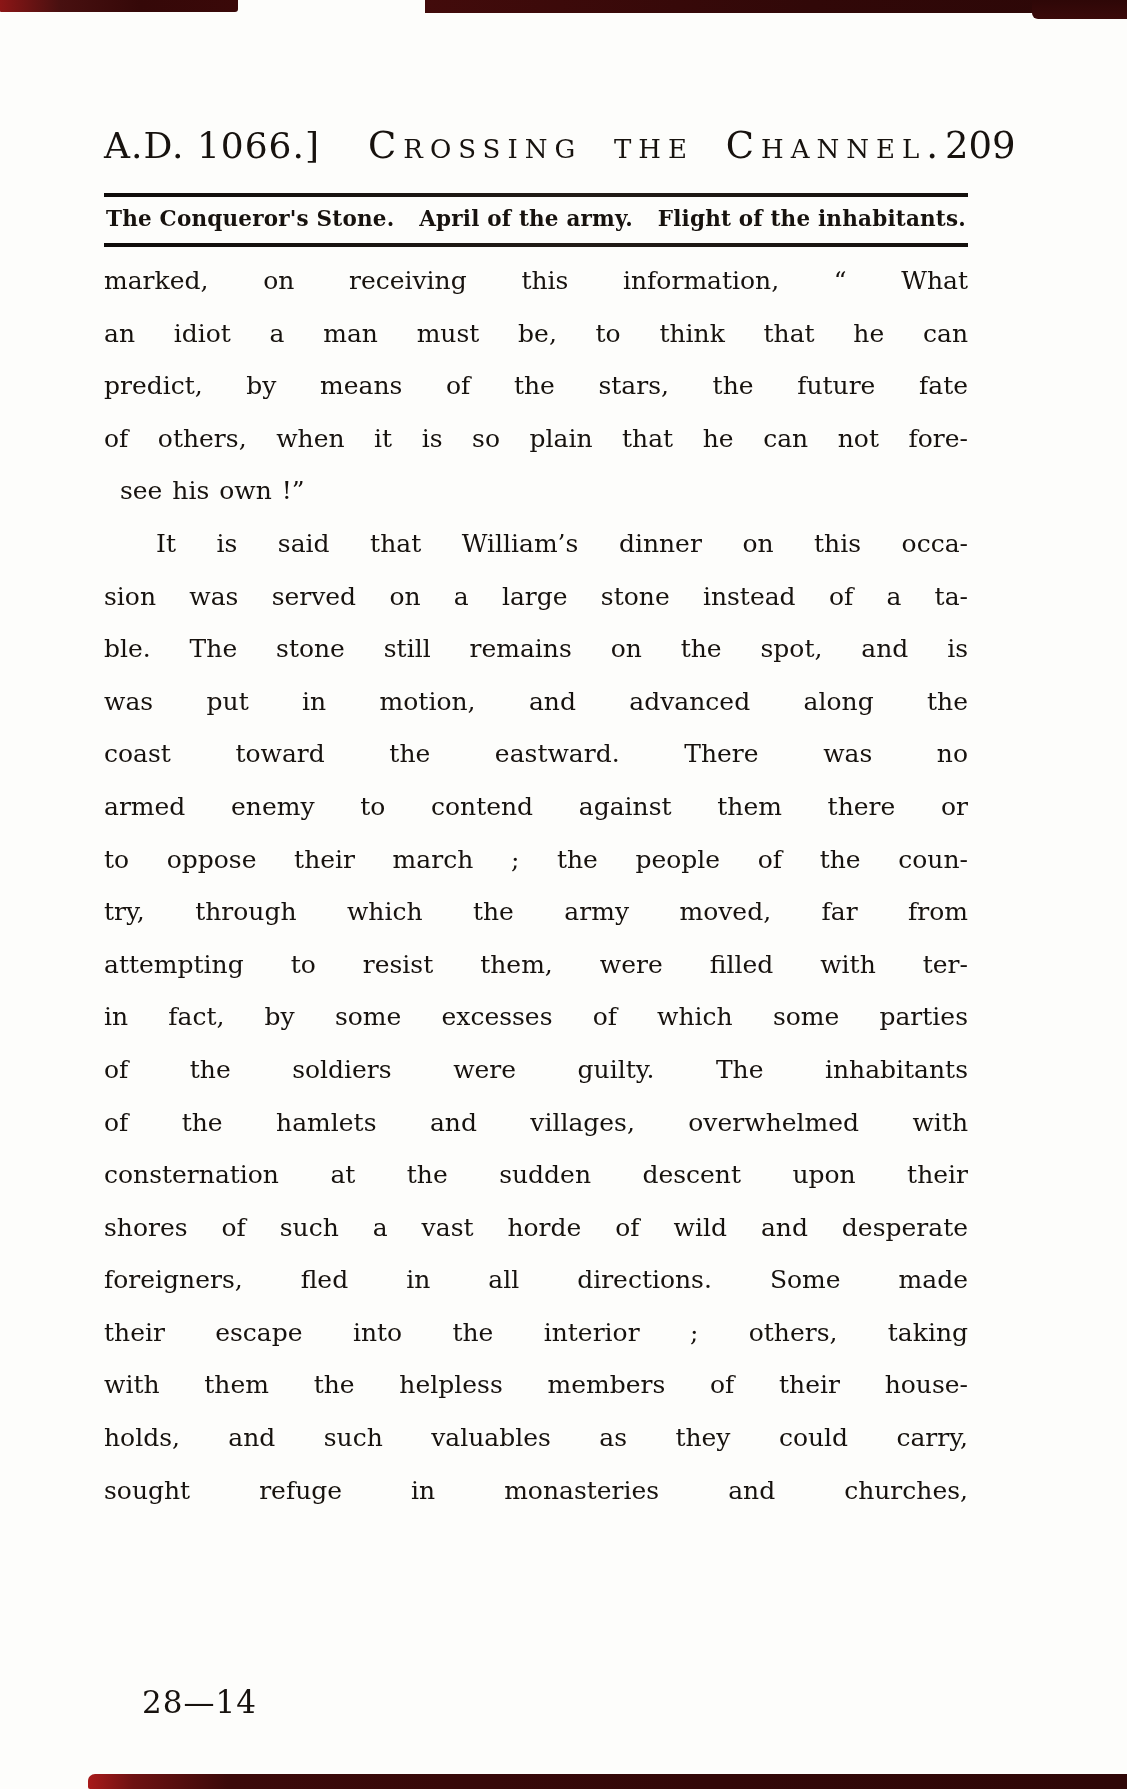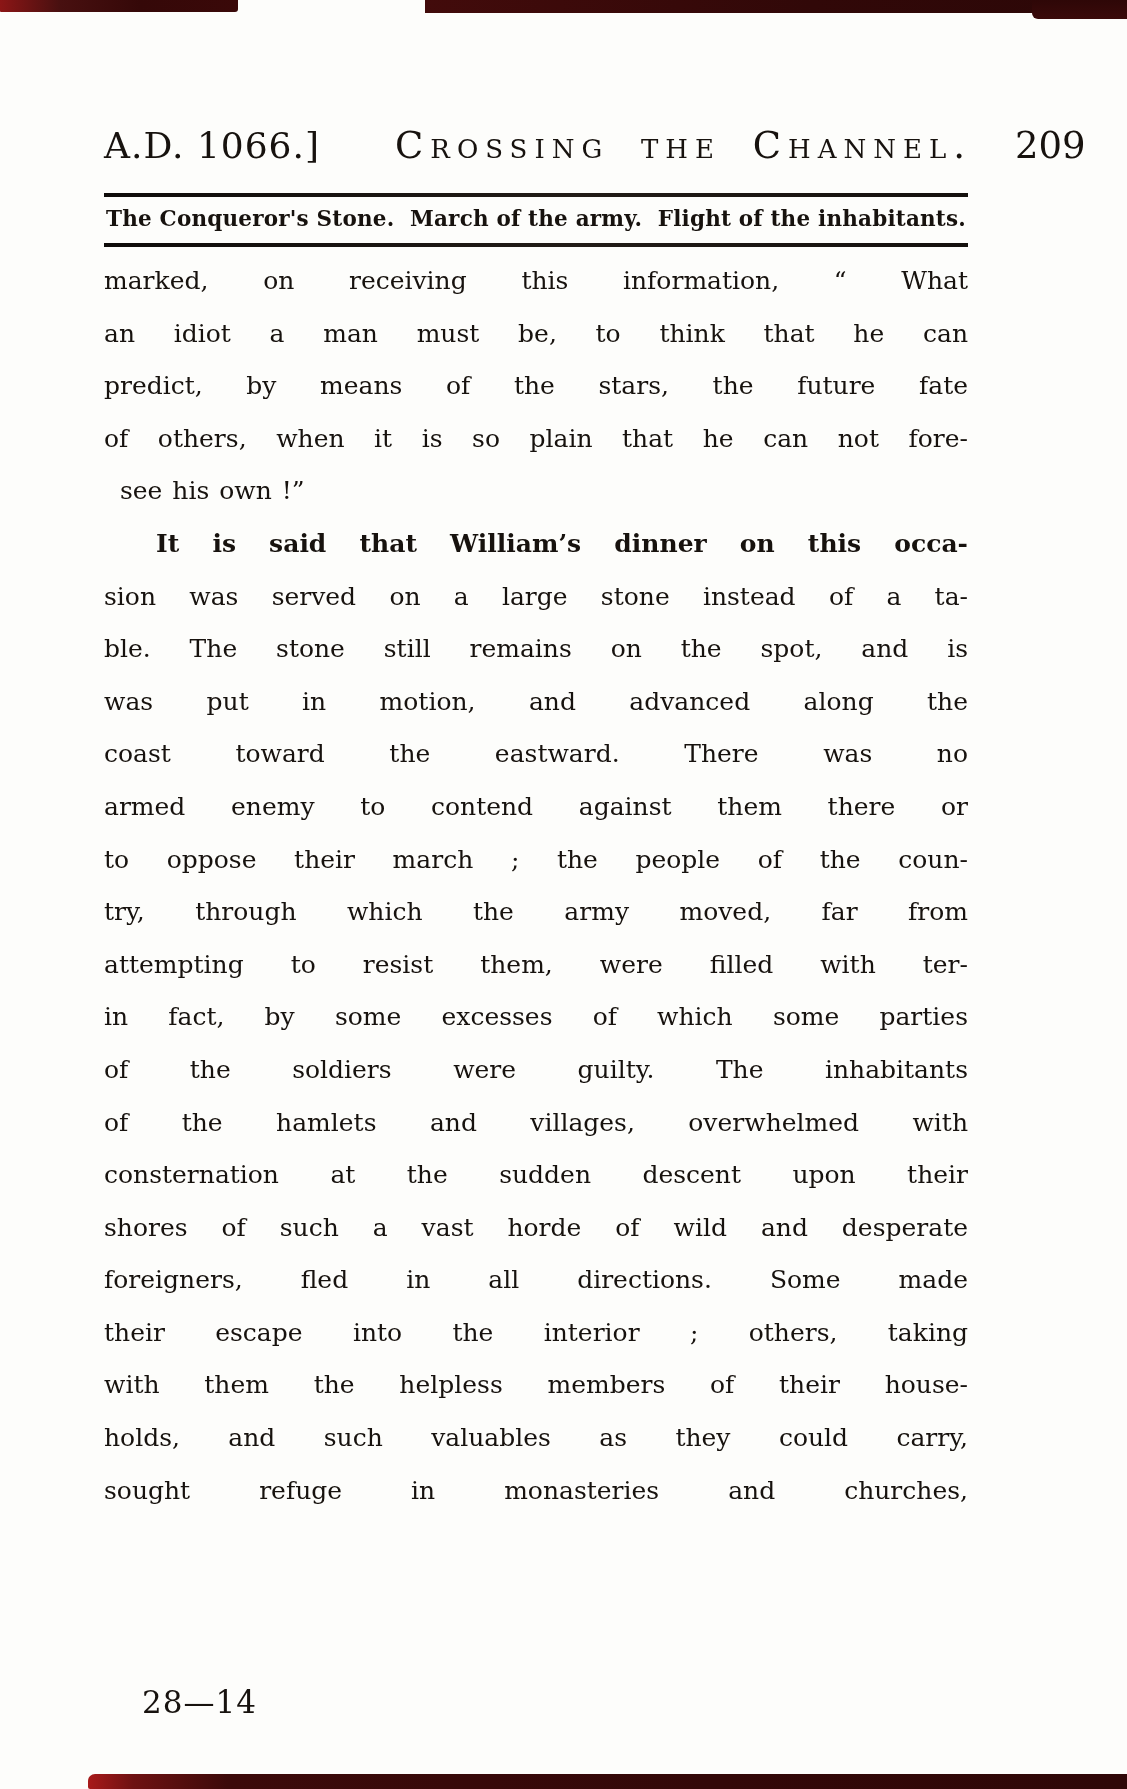--- a/index.html
+++ b/index.html
@@ -40,33 +40,32 @@
     border-radius: 7px 0 0 2px;
   }
 
   
   .header-row {
     position: absolute;
     top: 124px; left: 104px; width: 864px;
     display: flex;
     align-items: baseline;
     white-space: nowrap;
-    gap: 27px;
   }
   .date-label { font-size: 36px; letter-spacing: 1px; }
   .running-title {
     flex: 1;
     text-align: center;
     font-variant: small-caps;
     font-size: 37px;
     letter-spacing: 7px;
     word-spacing: 13px;
     padding-left: 48px;
   }
-  .page-number { font-size: 37px; margin-left: 16px; }
+  .page-number { font-size: 37px; }
 
   .rule {
     position: absolute;
     left: 104px; width: 864px; height: 4px;
     background: linear-gradient(to right, #0e0b09, #221c17 55%, #14100d);
   }
   .rule-top { top: 193px; }
   .rule-bottom { top: 243px; }
 
   
@@ -88,21 +87,21 @@
     top: 255px; left: 104px; width: 864px;
     font-size: 25px;
     line-height: 52.6px;
     word-spacing: 2px;
   }
   .line {
     text-align: justify;
     text-align-last: justify;
   }
   .line.no-just { text-align-last: left; margin-left: 16px; }
-  .line.indent { text-indent: 52px; font-weight: bold; }
+  .line.indent { text-indent: 52px; }
 
   .signature {
     position: absolute;
     top: 1684px; left: 142px;
     font-size: 31px;
     letter-spacing: 1px;
   }
 </style>
 </head>
 <body>
@@ -117,21 +116,21 @@
   <div class="header-row">
     <span class="date-label">A.D. 1066.]</span>
     <span class="running-title">Crossing the Channel.</span>
     <span class="page-number">209</span>
   </div>
 
   <div class="rule rule-top"></div>
 
   <div class="synopsis">
     <span class="synopsis-item">The Conqueror's Stone.</span>
-    <span class="synopsis-item">March of the army.</span>
+    <span class="synopsis-item">April of the army.</span>
     <span class="synopsis-item">Flight of the inhabitants.</span>
   </div>
 
   <div class="rule rule-bottom"></div>
 
   <div class="body-text">
       <div class="line">marked, on receiving this information, “ What</div>
       <div class="line">an idiot a man must be, to think that he can</div>
       <div class="line">predict, by means of the stars, the future fate</div>
       <div class="line">of others, when it is so plain that he can not fore-</div>

